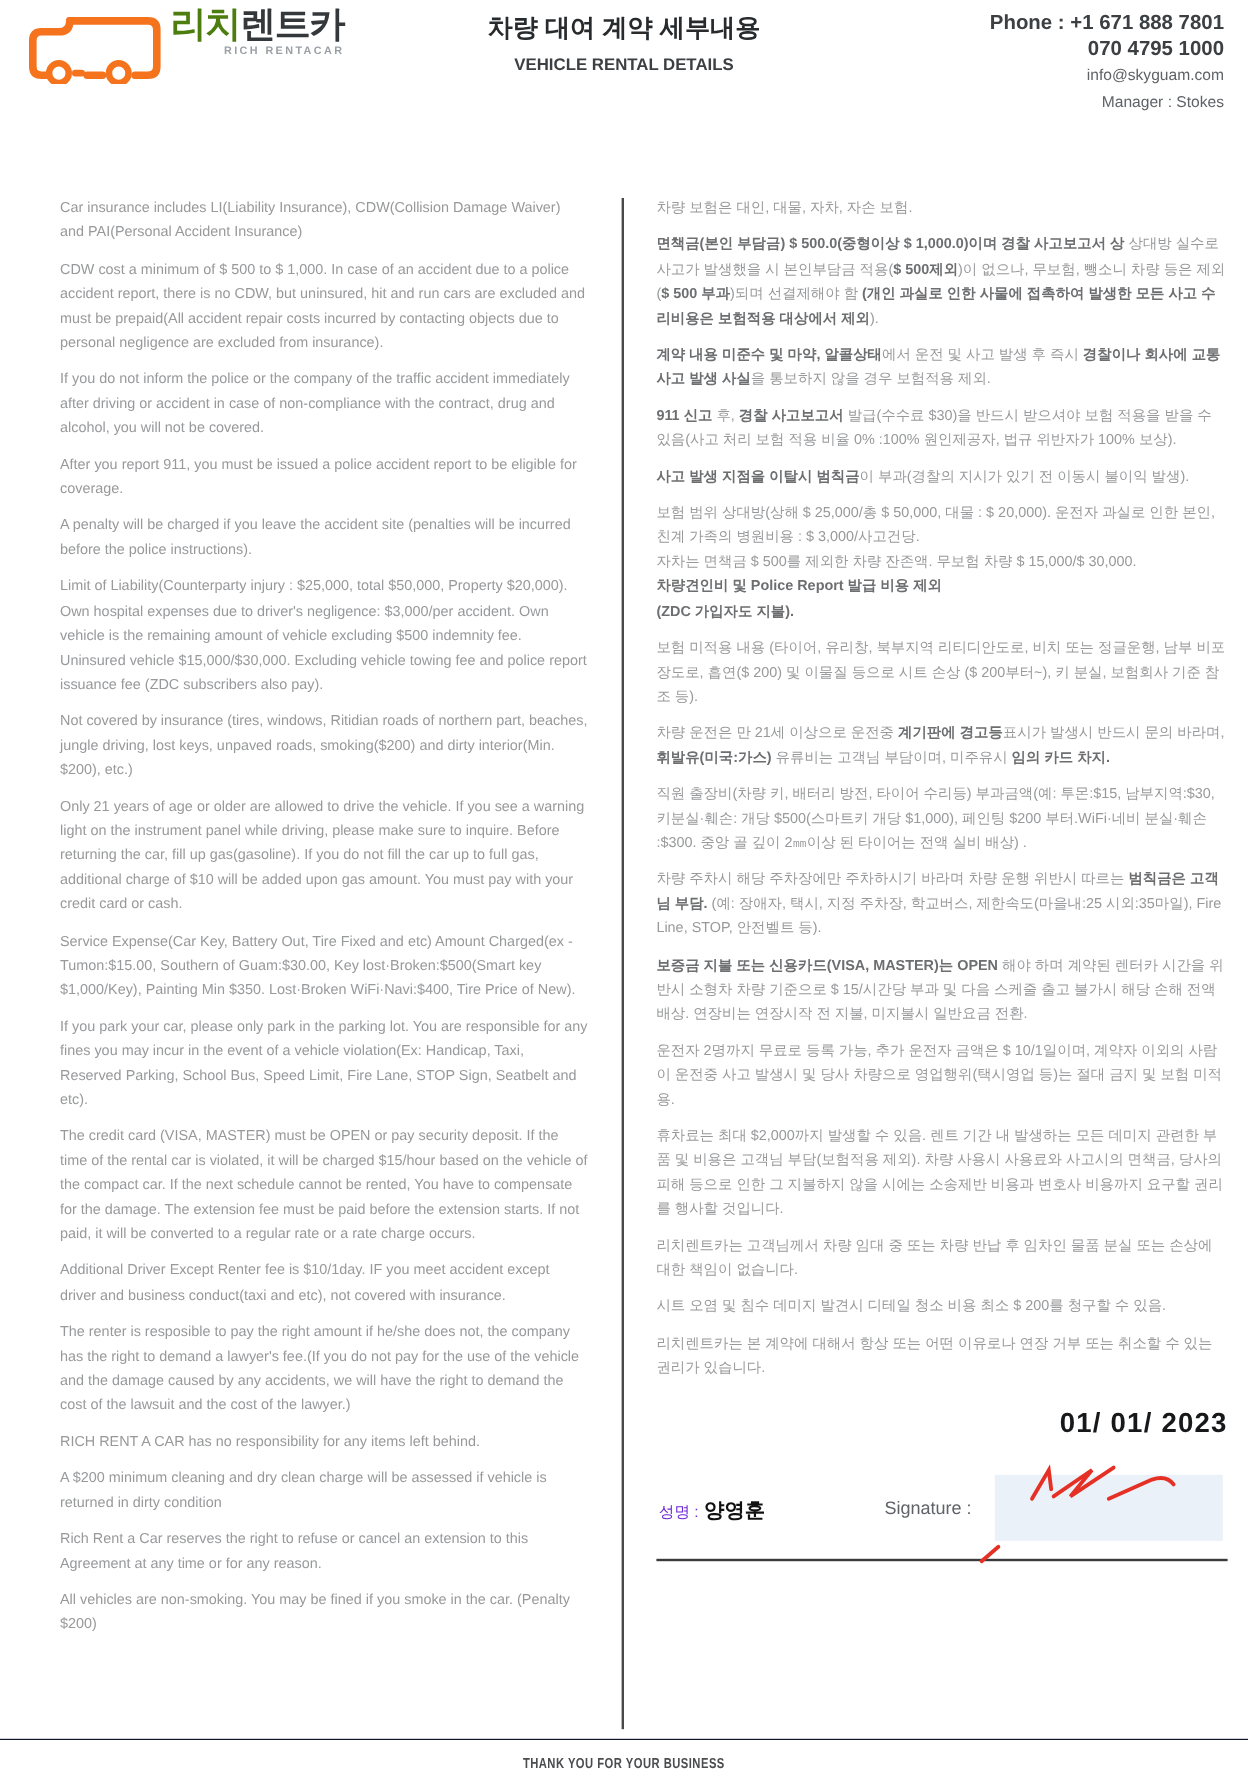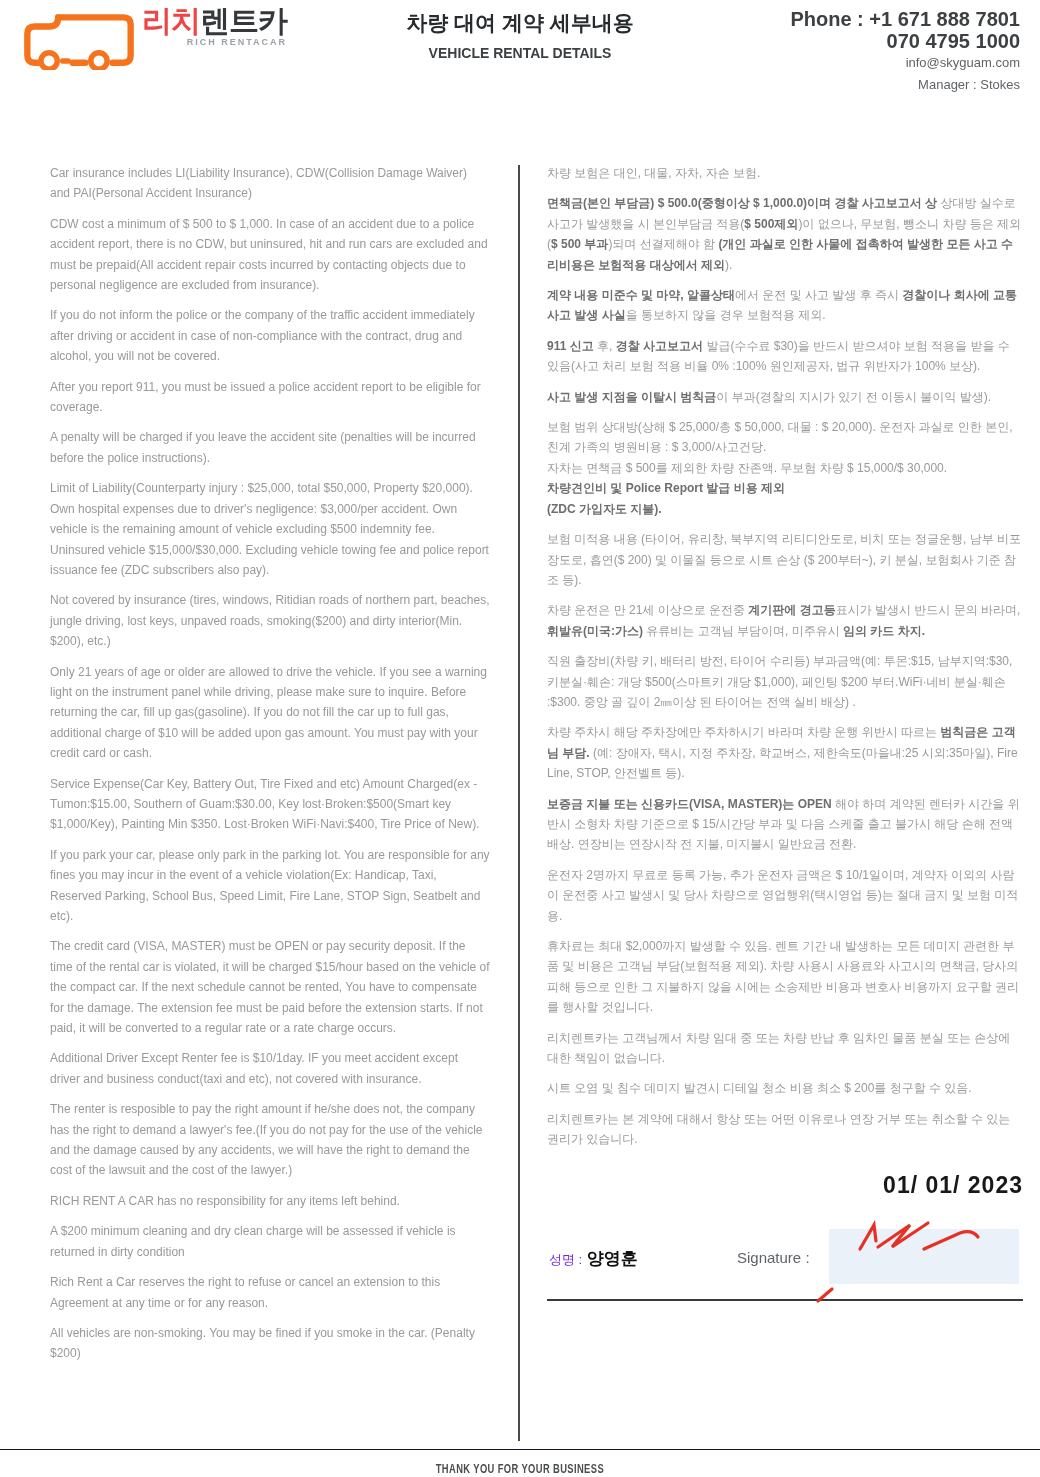--- a/index.html
+++ b/index.html
@@ -4,30 +4,30 @@
 <style>
   html,body{margin:0;padding:0;background:#fff;}
   .page{position:relative;width:1040px;height:1477px;background:#fff;overflow:hidden;
         font-family:"Liberation Sans",sans-serif;-webkit-font-smoothing:antialiased;}
 
   
   .logo{position:absolute;left:20px;top:6px;display:flex;align-items:flex-start;}
   .logo-car{margin-top:6px;}
   .logo-text{margin-left:4px;line-height:1;}
   .logo-kr{font-size:30px;font-weight:bold;letter-spacing:-1px;}
-  .logo-kr .orange{color:#ef4444;}
+  .logo-kr .orange{color:#4d7c0f;}
   .logo-kr .dark{color:#35383b;}
   .logo-sub{font-size:9px;color:#9aa0a6;letter-spacing:2px;text-align:right;margin-top:2px;font-weight:bold;}
 
   .title-block{position:absolute;left:0;right:0;top:9px;text-align:center;}
   .title-ko{font-size:21px;font-weight:bold;color:#272b2e;}
   .title-en{font-size:14px;font-weight:bold;color:#3c4043;margin-top:8px;}
 
   .contact{position:absolute;right:20px;top:8px;text-align:right;line-height:22px;}
-  .contact .bold{font-size:20px;font-weight:bold;color:#3c4043;text-align:right;}
+  .contact .bold{font-size:17px;font-weight:bold;color:#3c4043;text-align:right;}
   .contact .reg{font-size:13px;color:#5f6368;}
 
   
   .divider-v{position:absolute;left:518px;top:165px;width:2px;height:1276px;background:#474a4d;}
   .col-left{position:absolute;left:50px;top:163px;width:440px;}
   .col-right{position:absolute;left:547px;top:163px;width:476px;}
   .para{margin:0 0 10px 0;font-size:12px;line-height:20.4px;color:#98999b;}
   .col-right .para b{color:#6d6e70;font-weight:bold;}
 
   .notice{margin-top:20px;font-size:13.3px;line-height:21px;}

